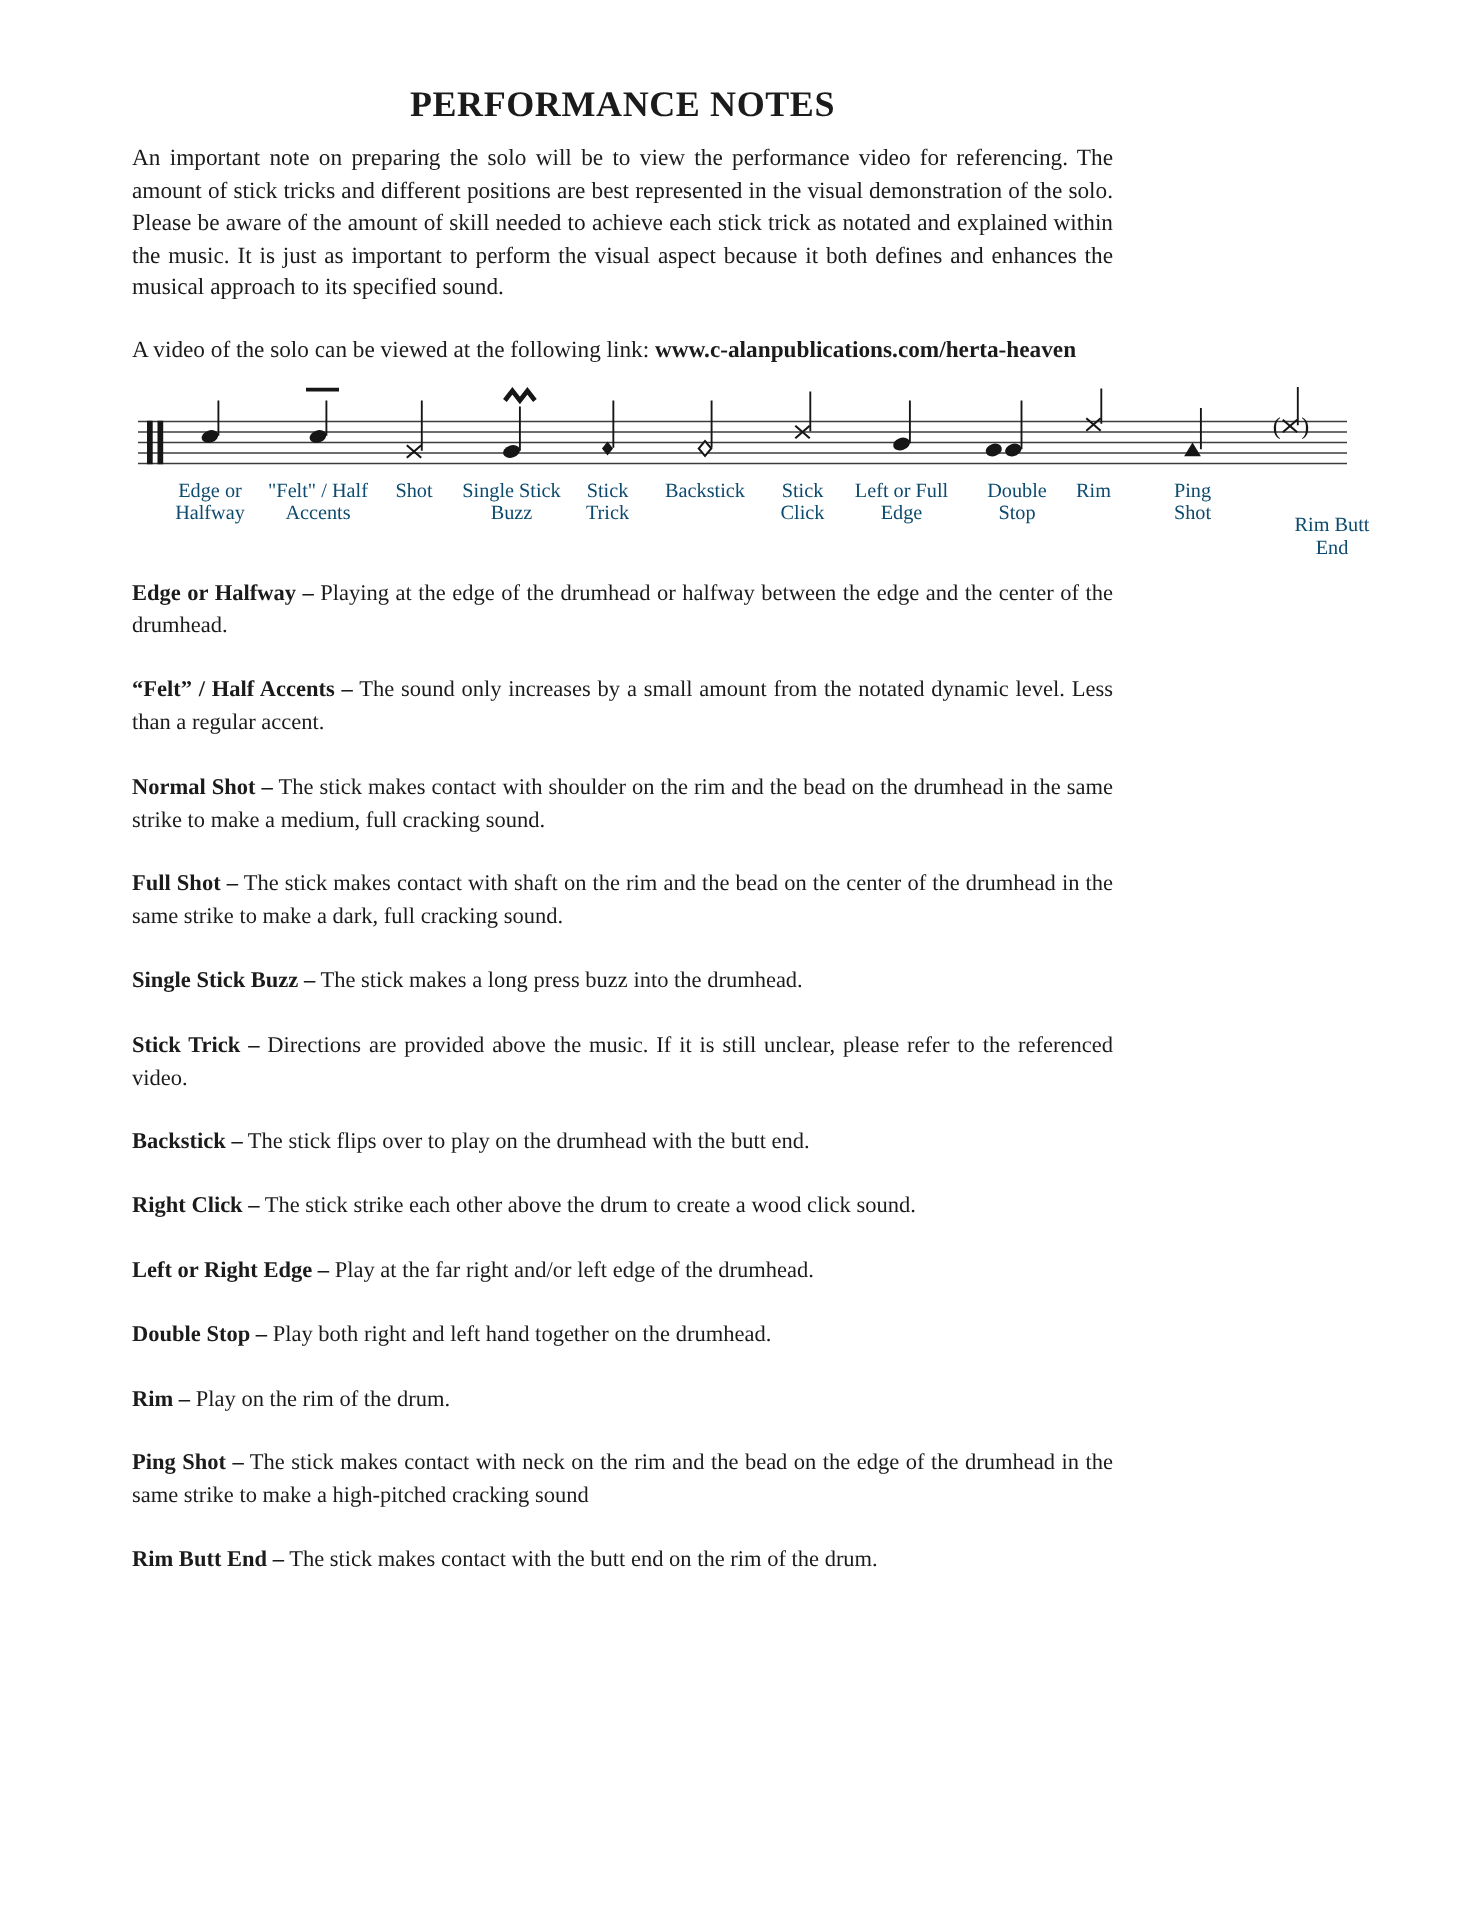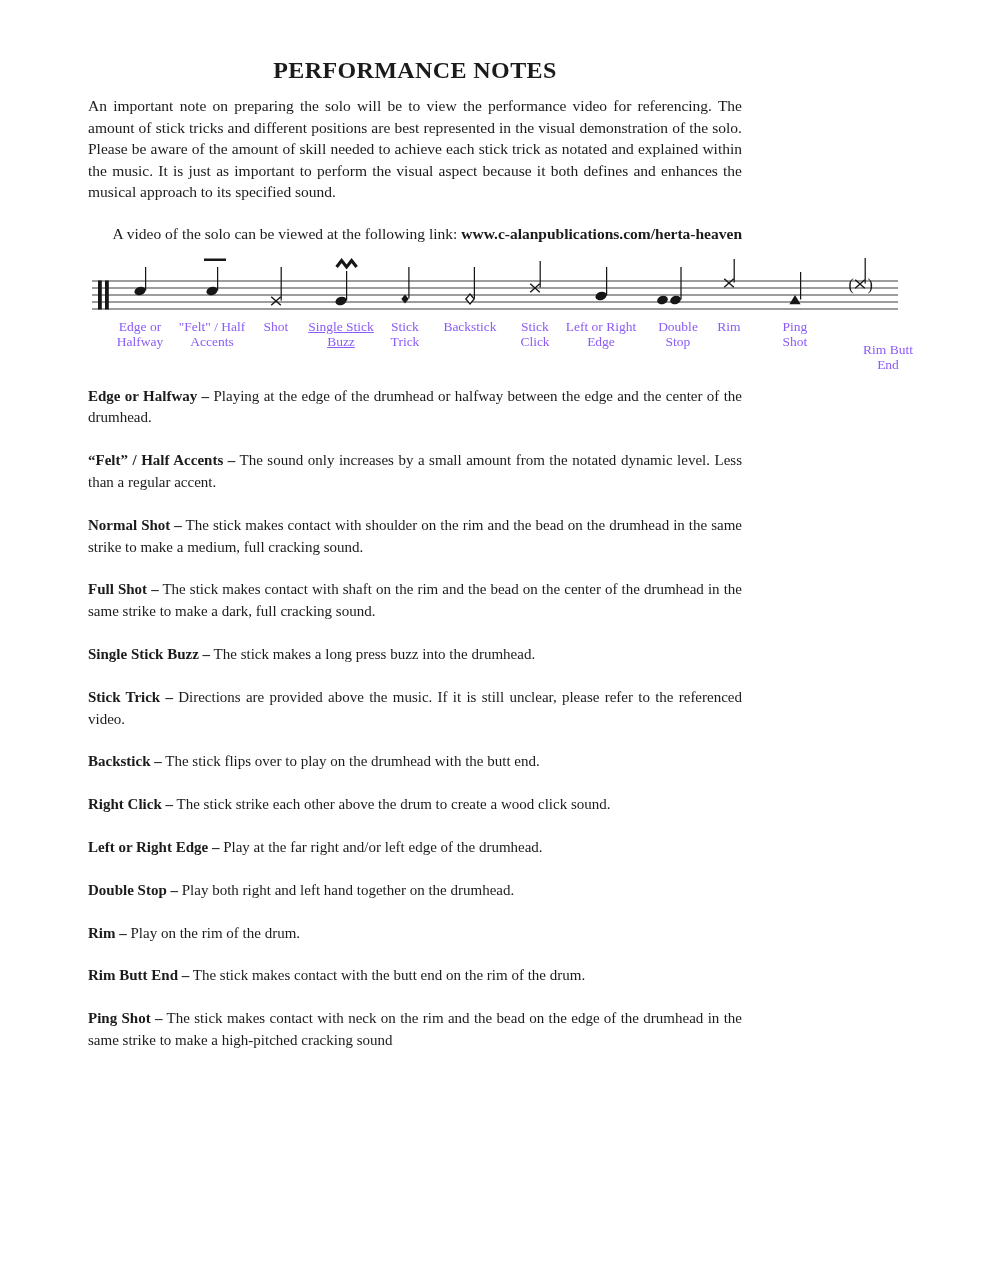--- a/index.html
+++ b/index.html
@@ -7,28 +7,28 @@
     width:989px;height:1280px;background:#ffffff;overflow:hidden;
     font-family:"Liberation Serif","DejaVu Serif",serif;color:#1b1b1b;
   }
   .page{padding:57px 87px 0 88px;box-sizing:border-box;width:829px;}
   .title{
     font-size:24px;font-weight:700;text-align:center;margin:0;
     letter-spacing:.4px;line-height:27px;
   }
   .body-text{font-size:15.5px;line-height:21.6px;text-align:justify;margin:0;}
   .intro{margin-top:11px;}
-  .video-line{margin-top:20px;text-align:right;}
+  .video-line{margin-top:20px;text-align:left;}
   .video-line b{font-weight:700;}
   .notation{margin:4px 0 0 0;position:relative;height:104px;}
   #staff-svg{display:block;}
   #staff-labels{position:absolute;top:70px;left:0;width:814px;height:34px;}
   .staff-label{
     position:absolute;top:0;width:140px;margin-left:-70px;text-align:center;
-    font-size:13.5px;line-height:15.8px;white-space:pre-line;color:#8b5cf6;
+    font-size:13.5px;line-height:15.8px;white-space:pre-line;color:#0c4a6e;
   }
   #definitions{margin-top:33px;}
   #definitions p{
     font-size:15px;line-height:21.8px;text-align:justify;margin:0 0 21px 0;
   }
   #definitions b{font-weight:700;}
 </style>
 </head>
 <body>
 
@@ -105,28 +105,28 @@
           <text x="779.5" y="40.5" font-size="16" font-family="&quot;Liberation Serif&quot;,serif" fill="#161616">)</text>
           <line x1="777.2" y1="34.5" x2="777.2" y2="9" stroke="#161616" stroke-width="1.25"></line>
         </g>
       </svg>
     <div id="staff-labels">
         <div class="staff-label" style="left: 52px;">Edge or
 Halfway</div>
         <div class="staff-label" style="left: 124px;">"Felt" / Half
 Accents</div>
         <div class="staff-label" style="left: 188px;">Shot</div>
-        <div class="staff-label" style="left: 253px; text-decoration: underline;">Single Stick
+        <div class="staff-label" style="left: 253px;">Single Stick
 Buzz</div>
         <div class="staff-label" style="left: 317px;">Stick
 Trick</div>
         <div class="staff-label" style="left: 382px;">Backstick</div>
         <div class="staff-label" style="left: 447px;">Stick
 Click</div>
-        <div class="staff-label" style="left: 513px;">Left or Right
+        <div class="staff-label" style="left: 513px;">Left or Full
 Edge</div>
         <div class="staff-label" style="left: 590px;">Double
 Stop</div>
         <div class="staff-label" style="left: 641px;">Rim</div>
         <div class="staff-label" style="left: 707px;">Ping
 Shot</div>
         <div class="staff-label" style="left: 800px; margin-top: 23px;">Rim Butt
 End</div>
       </div>
   </figure>
@@ -136,16 +136,16 @@
       <p><b>“Felt” / Half Accents –</b><span> The sound only increases by a small amount from the notated dynamic level. Less than a regular accent.</span></p>
       <p><b>Normal Shot –</b><span> The stick makes contact with shoulder on the rim and the bead on the drumhead in the same strike to make a medium, full cracking sound.</span></p>
       <p><b>Full Shot –</b><span> The stick makes contact with shaft on the rim and the bead on the center of the drumhead in the same strike to make a dark, full cracking sound.</span></p>
       <p><b>Single Stick Buzz –</b><span> The stick makes a long press buzz into the drumhead.</span></p>
       <p><b>Stick Trick –</b><span> Directions are provided above the music. If it is still unclear, please refer to the referenced video.</span></p>
       <p><b>Backstick –</b><span> The stick flips over to play on the drumhead with the butt end.</span></p>
       <p><b>Right Click –</b><span> The stick strike each other above the drum to create a wood click sound.</span></p>
       <p><b>Left or Right Edge –</b><span> Play at the far right and/or left edge of the drumhead.</span></p>
       <p><b>Double Stop –</b><span> Play both right and left hand together on the drumhead.</span></p>
       <p><b>Rim –</b><span> Play on the rim of the drum.</span></p>
+      <p><b>Ping Shot –</b><span> The stick makes contact with neck on the rim and the bead on the edge of the drumhead in the same strike to make a high-pitched cracking sound</span></p>
       <p><b>Rim Butt End –</b><span> The stick makes contact with the butt end on the rim of the drum.</span></p>
-      <p><b>Ping Shot –</b><span> The stick makes contact with neck on the rim and the bead on the edge of the drumhead in the same strike to make a high-pitched cracking sound</span></p>
     </section>
 </div>
 
 </body></html>

